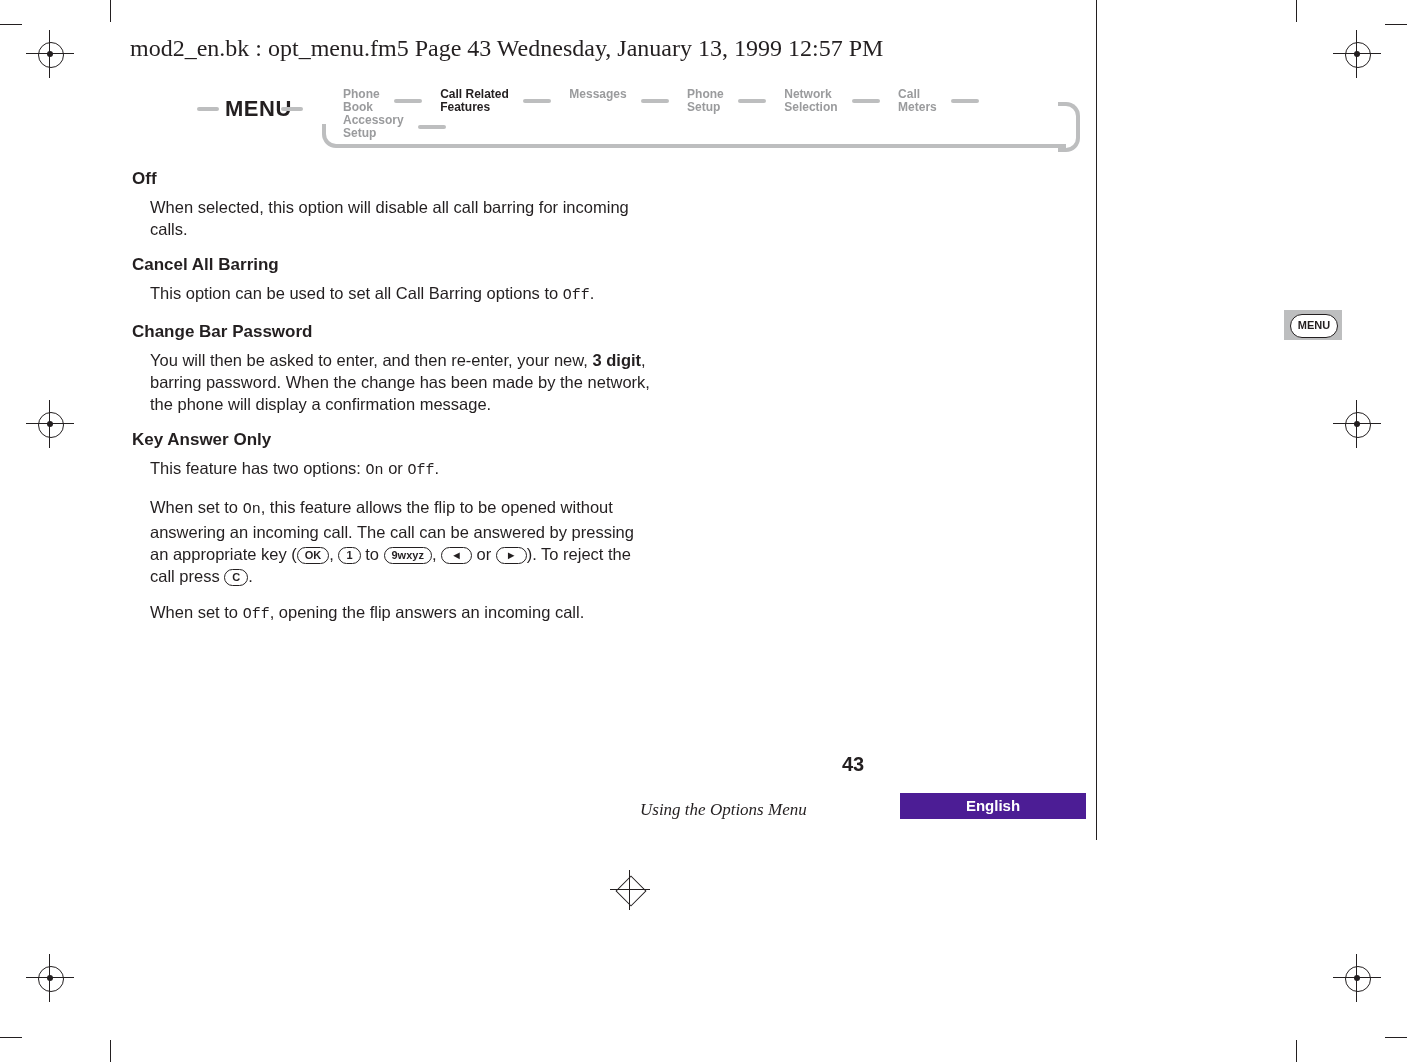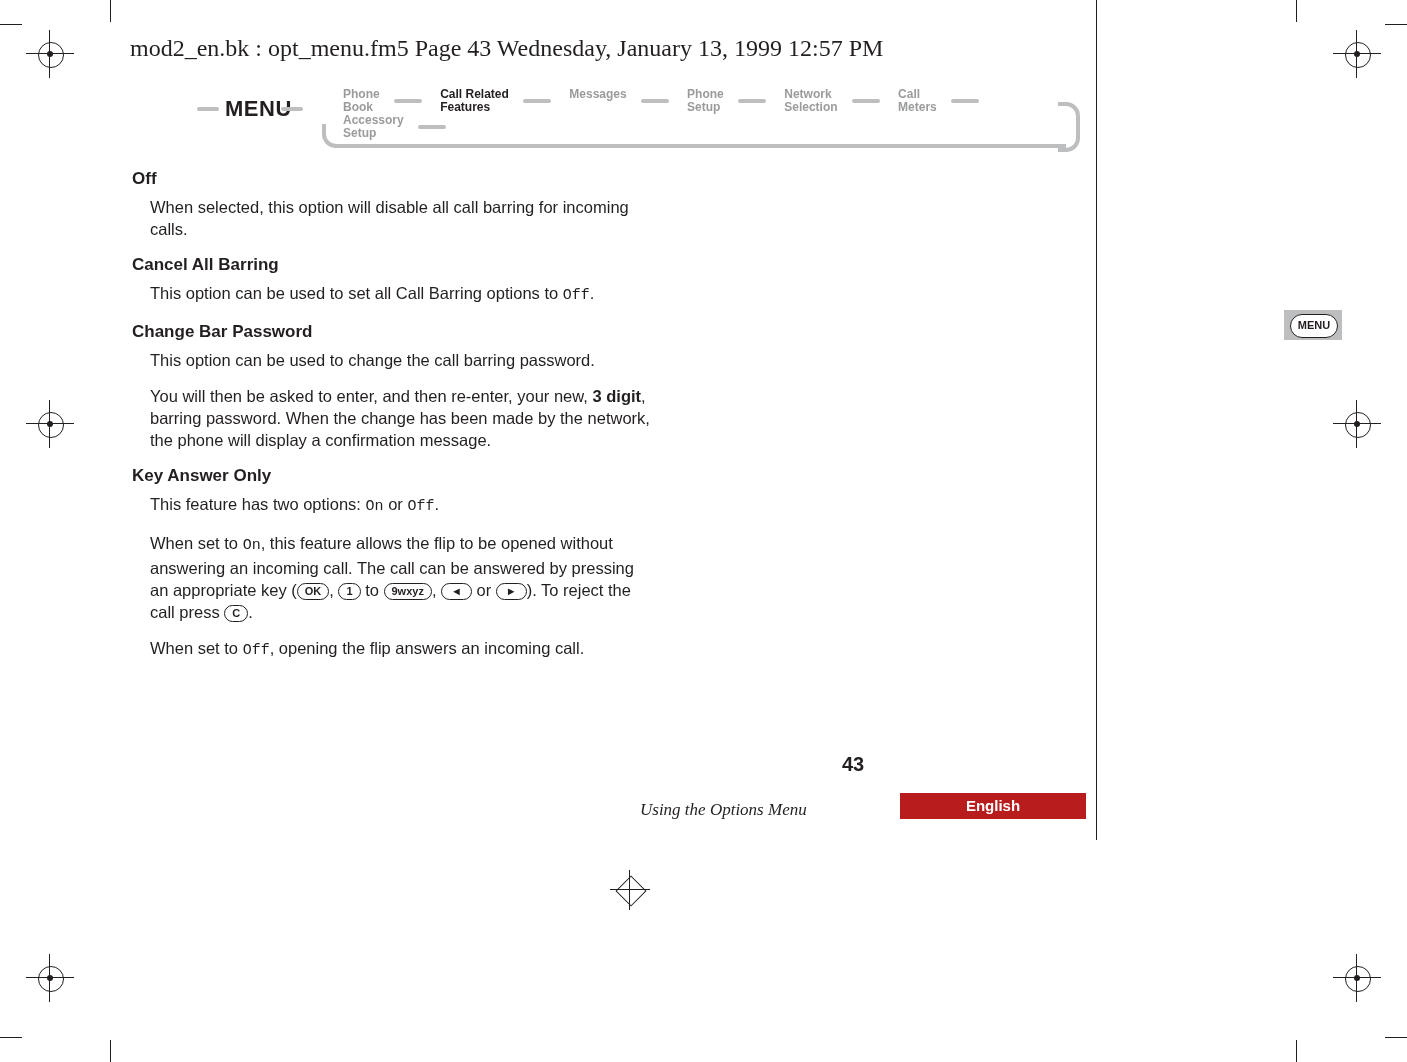--- a/index.html
+++ b/index.html
@@ -34,21 +34,21 @@
   .lcd{font-family:"OCR A Std","Courier New",monospace;font-size:15px}
   
   .key{display:inline-block;border:1.3px solid #231f20;border-radius:12px;padding:0 7px;font-size:11px;font-weight:700;line-height:15px;vertical-align:1px;font-family:Arial,sans-serif}
   .key.arrow{padding:0 9px}
   
   .sidetab{position:absolute;right:65px;top:310px;width:58px;height:30px;background:#bdbebf}
   .sidetab .pill{position:absolute;left:6px;top:4px;width:46px;height:22px;border:1.5px solid #231f20;border-radius:12px;text-align:center;font-size:11px;font-weight:700;line-height:20px;font-family:Arial,sans-serif;background:#fff}
   
   .foot{position:absolute;left:640px;top:800px;font-family:"Times New Roman",serif;font-style:italic;font-size:17px}
   .footnum{position:absolute;left:842px;top:753px;font-size:20px;font-weight:700;font-family:"Frutiger",Arial,sans-serif}
-  .langbox{position:absolute;left:900px;top:793px;width:186px;height:26px;background:#b91c1c;color:#fff;text-align:center;font-size:15px;font-weight:600;line-height:26px}
+  .langbox{position:absolute;left:900px;top:793px;width:186px;height:26px;background:#4c1d95;color:#fff;text-align:center;font-size:15px;font-weight:600;line-height:26px}
   
   .centerreg{position:absolute;left:610px;top:870px;width:40px;height:40px}
   .centerreg .d1{position:absolute;left:0;top:19px;width:40px;height:1px;background:#231f20}
   .centerreg .d2{position:absolute;left:19px;top:0;width:1px;height:40px;background:#231f20}
   .centerreg .dia{position:absolute;left:10px;top:10px;width:20px;height:20px;border:1px solid #231f20;transform:rotate(45deg)}
 </style>
 </head>
 <body>
 
 <div class="page">
@@ -121,21 +121,20 @@
   </div>
 
   <div class="col">
     <div class="h">Off</div>
     <p>When selected, this option will disable all call barring for incoming calls.</p>
 
     <div class="h">Cancel All Barring</div>
     <p><span>This option can be used to set all Call Barring options to </span><span class="lcd">Off</span><span>.</span></p>
 
     <div class="h">Change Bar Password</div>
-    <p>This option can be used to change the call barring password.</p>
     <p><span>You will then be asked to enter, and then re-enter, your new, </span><b>3 digit</b><span>, barring password. When the change has been made by the network, the phone will display a confirmation message.</span></p>
 
     <div class="h">Key Answer Only</div>
     <p><span>This feature has two options: </span><span class="lcd">On</span><span> or </span><span class="lcd">Off</span><span>.</span></p>
     <p>
       <span>When set to </span><span class="lcd">On</span><span>, this feature allows the flip to be opened without answering an incoming call. The call can be answered by pressing an appropriate key (</span><span class="key">OK</span><span>, </span><span class="key">1</span><span> to </span><span class="key">9wxyz</span><span>, </span><span class="key arrow">◄</span><span> or </span><span class="key arrow">►</span><span>). To reject the call press </span><span class="key">C</span><span>.</span>
     </p>
     <p><span>When set to </span><span class="lcd">Off</span><span>, opening the flip answers an incoming call.</span></p>
   </div>
 

